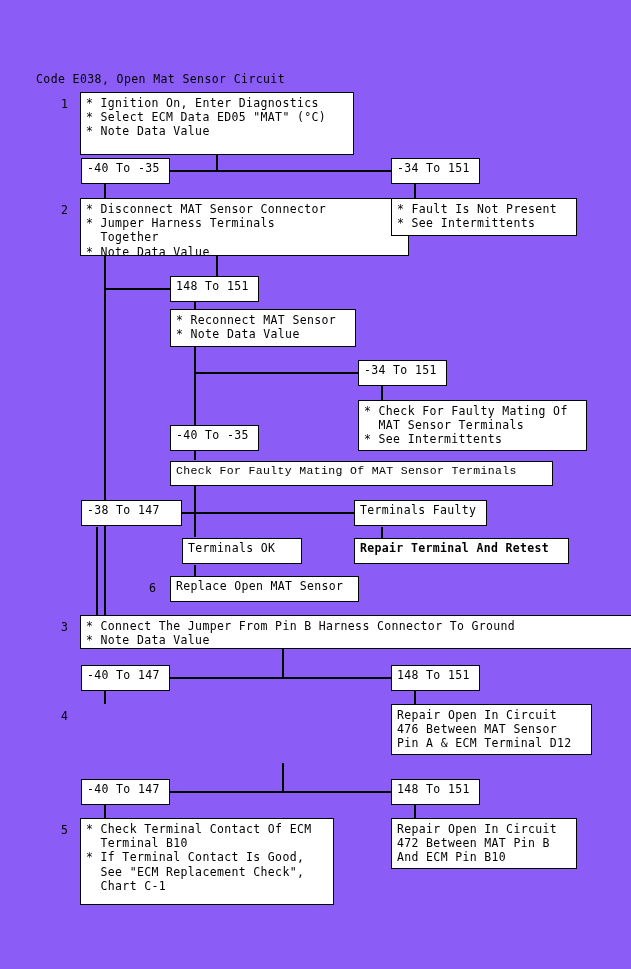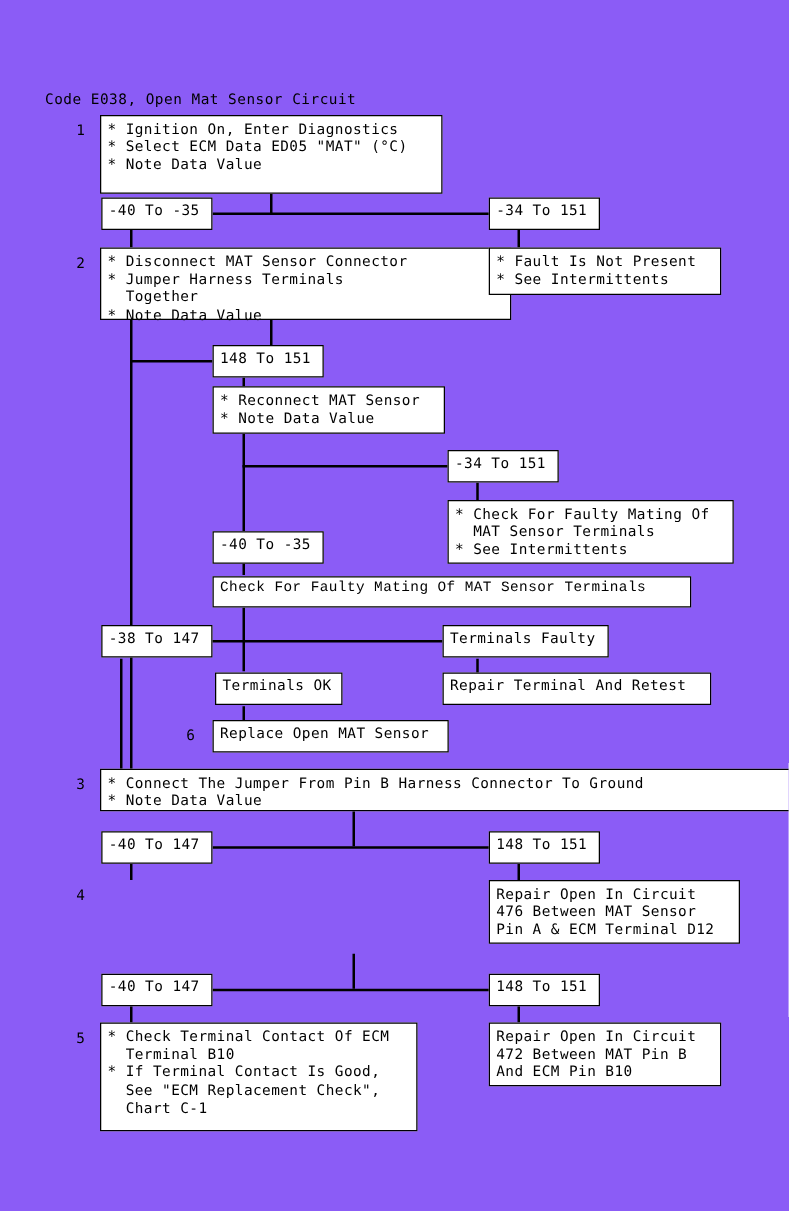--- a/index.html
+++ b/index.html
@@ -132,27 +132,27 @@
   <div class="box small" style="left:358px; top:360px; width:89px; height:26px;">-34 To 151</div>
 
   <div class="box" style="left:358px; top:400px; width:229px; height:51px;">* Check For Faulty Mating Of
   MAT Sensor Terminals
 * See Intermittents</div>
 
   <div class="box small" style="left:170px; top:425px; width:89px; height:26px;">-40 To -35</div>
 
   <div class="box small" style="left:170px; top:461px; width:383px; height:25px;font-family:Liberation Mono, monospace;">Check For Faulty Mating Of MAT Sensor Terminals</div>
 
-  <div class="box small" style="left:81px; top:500px; width:89px; height:26px;">-38 To 147</div>
+  <div class="box small" style="left:81px; top:500px; width:101px; height:26px;">-38 To 147</div>
 
   <div class="box small" style="left:354px; top:500px; width:133px; height:26px;">Terminals Faulty</div>
 
-  <div class="box small" style="left:172px; top:538px; width:102px; height:26px;">Terminals OK</div>
+  <div class="box small" style="left:182px; top:538px; width:120px; height:26px;">Terminals OK</div>
 
-  <div class="box small" style="left:354px; top:538px; width:215px; height:26px;">Repair Terminal And Retest</div>
+  <div class="box small" style="left:354px; top:538px; width:215px; height:26px;font-weight:bold;">Repair Terminal And Retest</div>
 
   <div class="stepnum" style="left:136px; top:581px; width:20px;">6</div>
   <div class="box small" style="left:170px; top:576px; width:189px; height:26px;">Replace Open MAT Sensor</div>
 
   <div class="stepnum" style="left:48px; top:620px; width:20px;">3</div>
   <div class="box" style="left:80px; top:615px; width:568px; height:34px;">* Connect The Jumper From Pin B Harness Connector To Ground
 * Note Data Value</div>
 
   <div class="box small" style="left:81px; top:665px; width:89px; height:26px;">-40 To 147</div>
   <div class="box small" style="left:391px; top:665px; width:89px; height:26px;">148 To 151</div>

